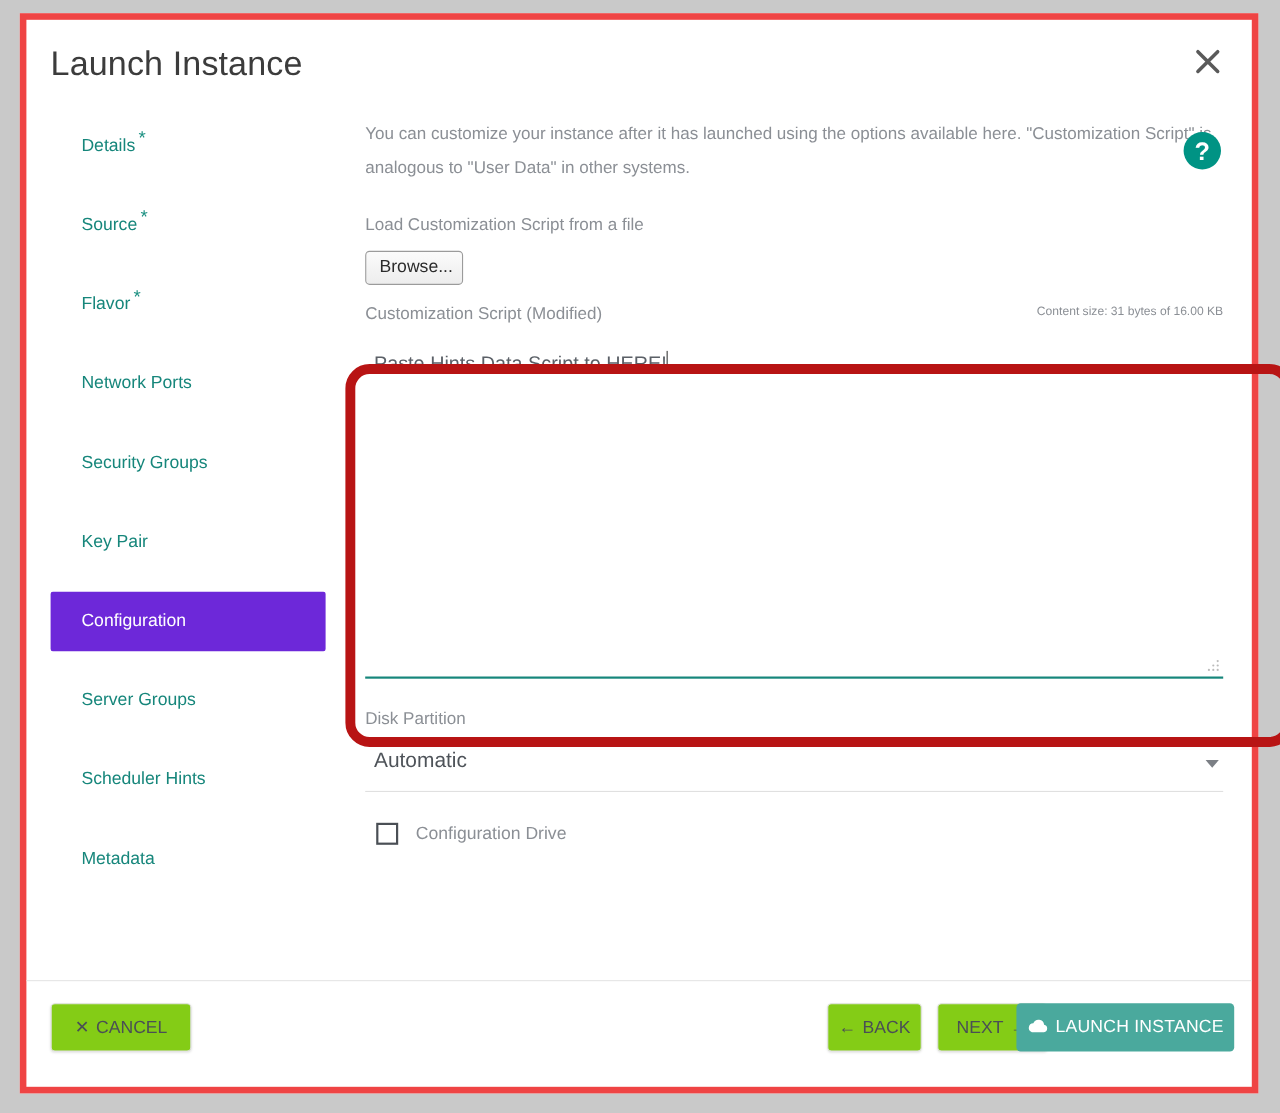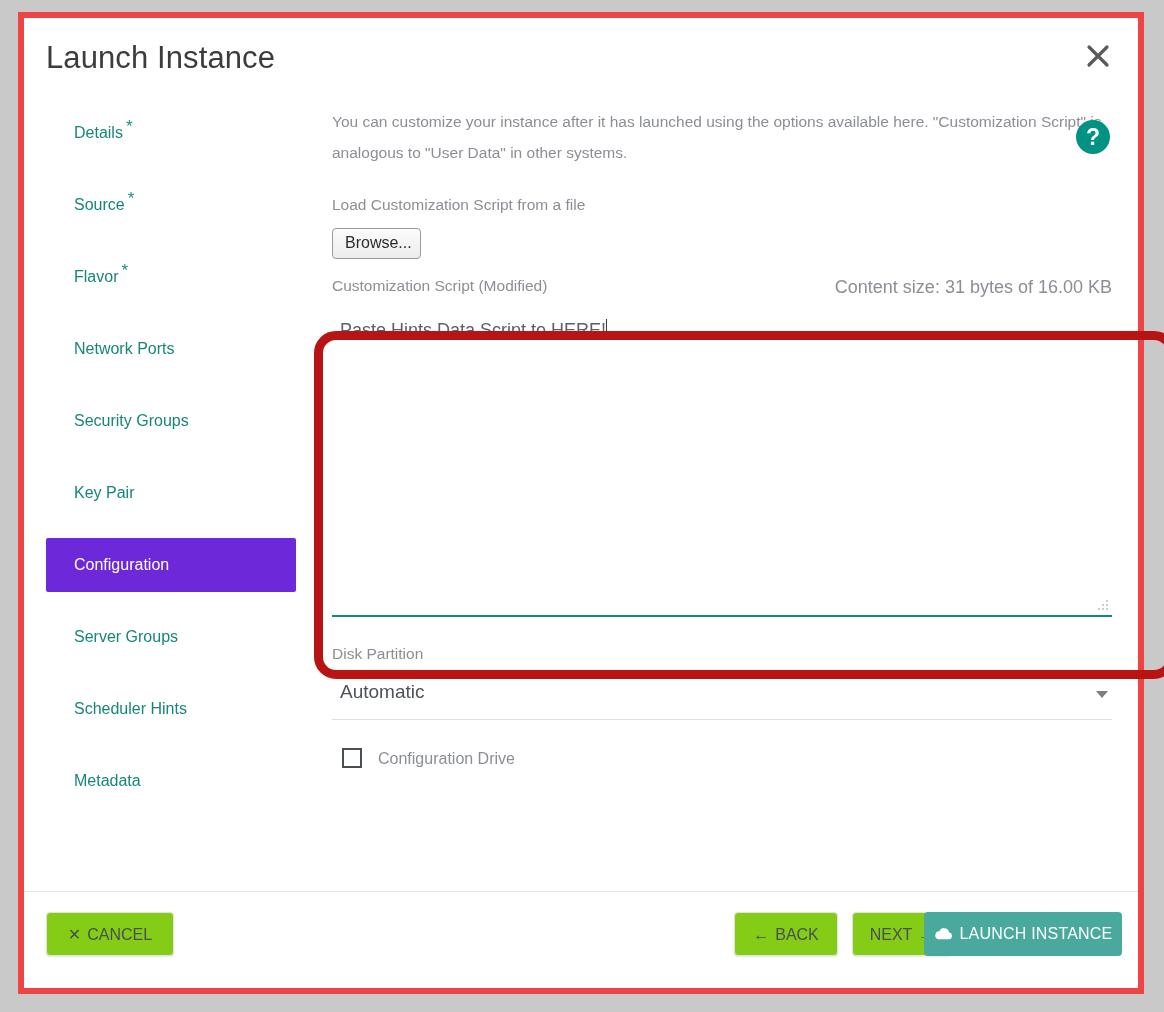--- a/index.html
+++ b/index.html
@@ -147,21 +147,21 @@
     position: absolute;
     left: 0;
     top: 0;
     font-size: 15.5px;
     color: #8b8f95;
   }
   .script-row .right {
     position: absolute;
     right: 0;
     top: 0;
-    font-size: 18px;
+    font-size: 11px;
     color: #8b8f95;
   }
 
   .textarea-wrap {
     position: relative;
     margin-top: 10px;
     height: 306px;
     border-bottom: 2px solid #16867b;
   }
   .textarea-box {
@@ -271,21 +271,21 @@
     white-space: nowrap;
     text-align: center;
   }
   .btn-light {
     background: #84cc16;
     border: 1px solid #e2e2e2;
     color: #4a4f55;
     box-shadow: 0 1px 2px rgba(0,0,0,0.10);
   }
   .btn-cancel { left: 22px;  width: 128px; }
-  .btn-back   { right: 300px; width: 104px; }
+  .btn-back   { right: 300px; width: 86px; }
   .btn-next   { right: 186px; width: 100px; }
   .btn-launch {
     right: 16px;
     width: 198px;
     background: #4aa99d;
     color: #ffffff;
     border: none;
     font-weight: normal;
     letter-spacing: 0.2px;
   }

